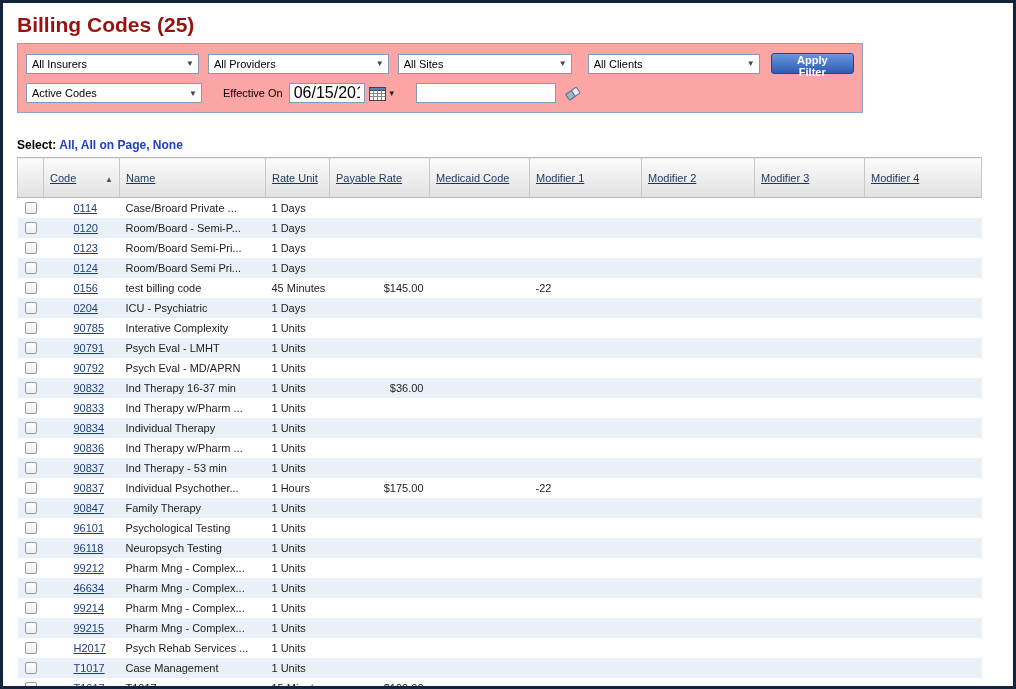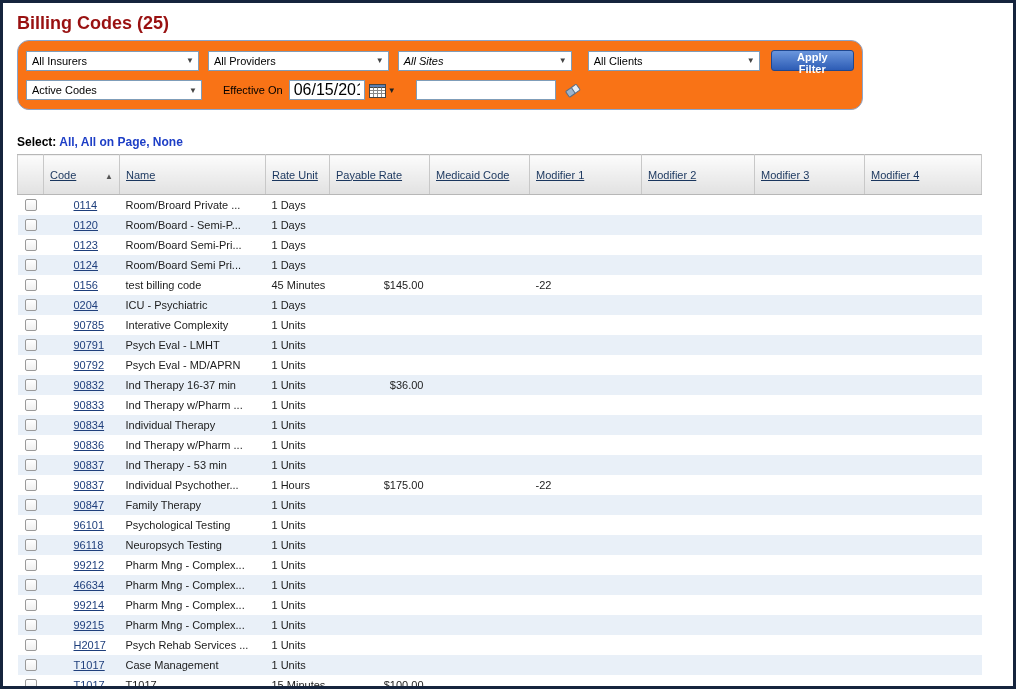--- a/index.html
+++ b/index.html
@@ -9,49 +9,49 @@
   .page {
     width:1016px; height:689px;
     border:3px solid #15243d;
     background:#fff;
     position:relative;
     overflow:hidden;
   }
 
   .page-title {
     margin:10px 0 4px 14px;
-    font-size:18px; font-weight:bold;
+    font-size:21px; font-weight:bold;
     color:#991111;
   }
 
   
   .filter-panel {
     margin:6px 0 0 14px;
     width:846px;
-    background:#f97316;
+    background:#fca5a5;
     border:1px solid #8aa5cc;
-    border-radius:12px;
+    border-radius:0;
     padding:9px 8px;
   }
   .filter-row { display:flex; align-items:center; }
   .filter-row + .filter-row { margin-top:9px; }
 
   .select {
     background:#fff;
     border:1px solid #7f9db9;
     height:20px;
     display:flex; align-items:center; justify-content:space-between;
     padding:0 4px 0 5px;
     font-size:11px; color:#000;
     cursor:default;
   }
   .select .arrow { font-size:8px; color:#444; margin-left:6px; }
   .w1 { width:176px; margin-right:9px; }
   .w2 { width:184px; margin-right:9px; }
-  .w3 { width:177px; margin-right:16px;font-style:italic; }
+  .w3 { width:177px; margin-right:16px; }
   .w4 { width:175px; margin-right:11px;text-align:right; }
 
   .apply-btn {
     height:21px; padding:0 11px;
     font-family:"Liberation Sans", sans-serif;
     font-size:11px; font-weight:bold; color:#fff;
     background:linear-gradient(#6a96dd, #2d5cb5);
     border:1px solid #1f478f;
     border-radius:3px;
     cursor:pointer;
@@ -228,21 +228,21 @@
           <th><span class="hdr-text">Modifier 1</span></th>
           <th><span class="hdr-text">Modifier 2</span></th>
           <th><span class="hdr-text">Modifier 3</span></th>
           <th><span class="hdr-text">Modifier 4</span></th>
         </tr>
     </thead>
     <tbody>
         <tr>
           <td class="c-check"><span class="checkbox"></span></td>
           <td class="c-code"><a class="code-link">0114</a></td>
-          <td class="c-name">Room/Broard Private ...</td>
+          <td class="c-name">Case/Broard Private ...</td>
           <td class="c-rate_unit">1 Days</td>
           <td class="c-payable_rate"></td>
           <td class="c-medicaid_code"></td>
           <td class="c-modifier1"></td>
           <td class="c-modifier2"></td>
           <td class="c-modifier3"></td>
           <td class="c-modifier4"></td>
         </tr>
         <tr class="alt">
           <td class="c-check"><span class="checkbox"></span></td>

